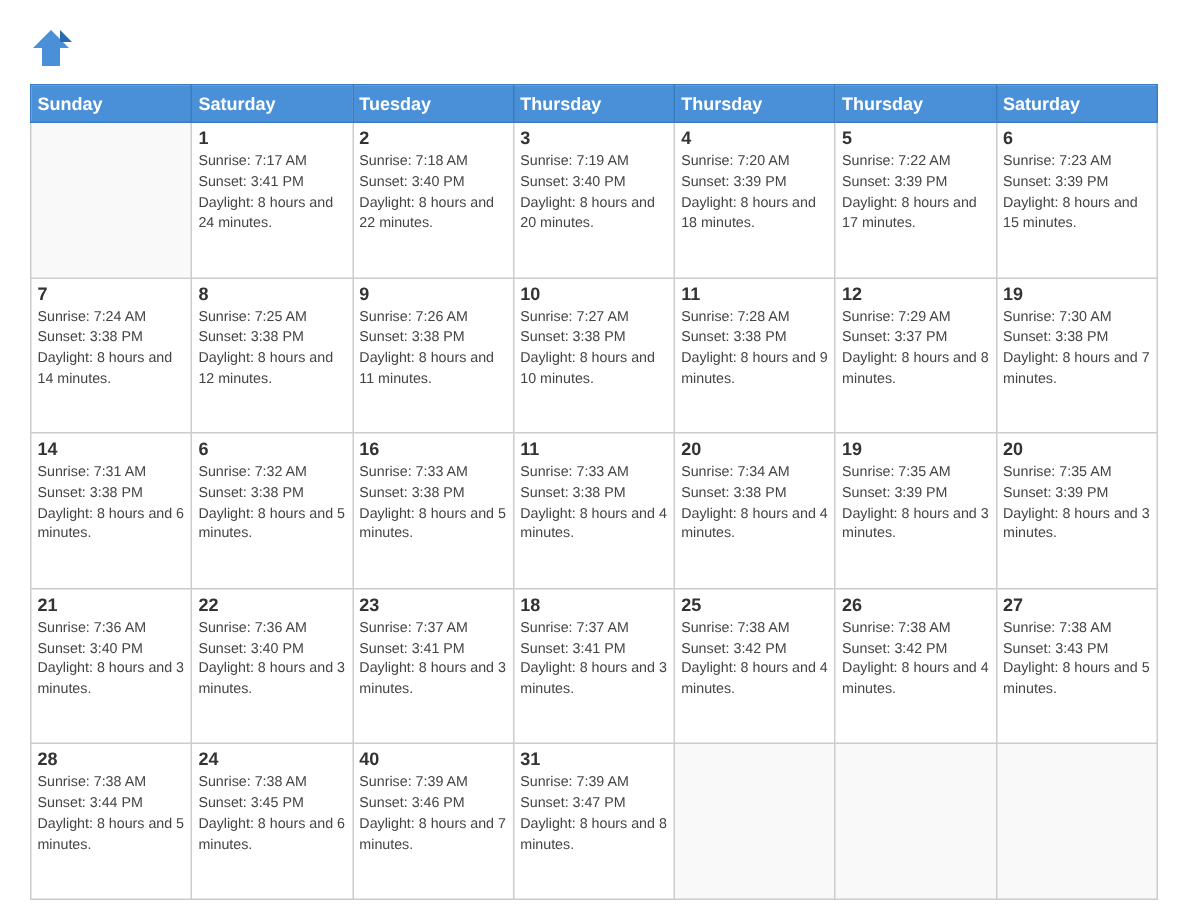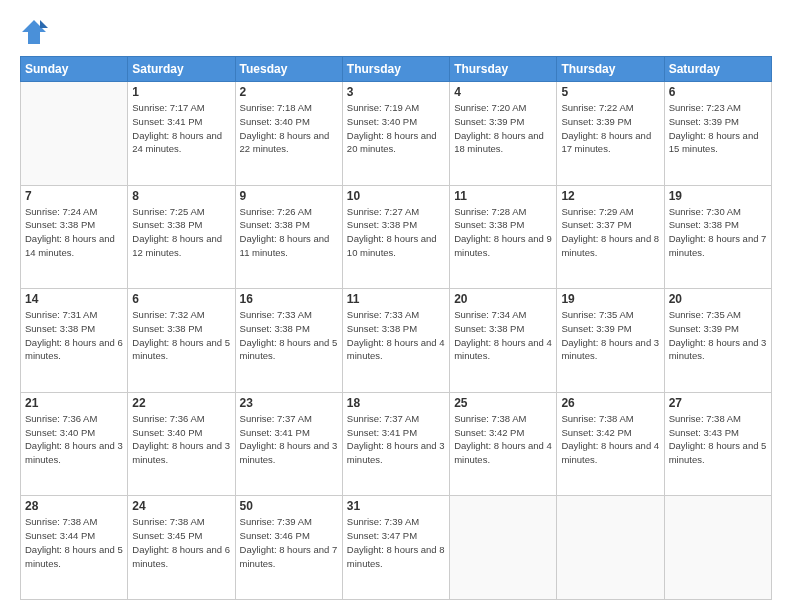--- a/index.html
+++ b/index.html
@@ -252,21 +252,21 @@
         <tr>
           <td>
             <span class="day-num">28</span>
             <div class="day-info">Sunrise: 7:38 AM<br>Sunset: 3:44 PM<br>Daylight: 8 hours and 5 minutes.</div>
           </td>
           <td>
             <span class="day-num">24</span>
             <div class="day-info">Sunrise: 7:38 AM<br>Sunset: 3:45 PM<br>Daylight: 8 hours and 6 minutes.</div>
           </td>
           <td>
-            <span class="day-num">50</span>
+            <span class="day-num">40</span>
             <div class="day-info">Sunrise: 7:39 AM<br>Sunset: 3:46 PM<br>Daylight: 8 hours and 7 minutes.</div>
           </td>
           <td>
             <span class="day-num">31</span>
             <div class="day-info">Sunrise: 7:39 AM<br>Sunset: 3:47 PM<br>Daylight: 8 hours and 8 minutes.</div>
           </td>
           <td class="empty"></td>
           <td class="empty"></td>
           <td class="empty"></td>
         </tr>

